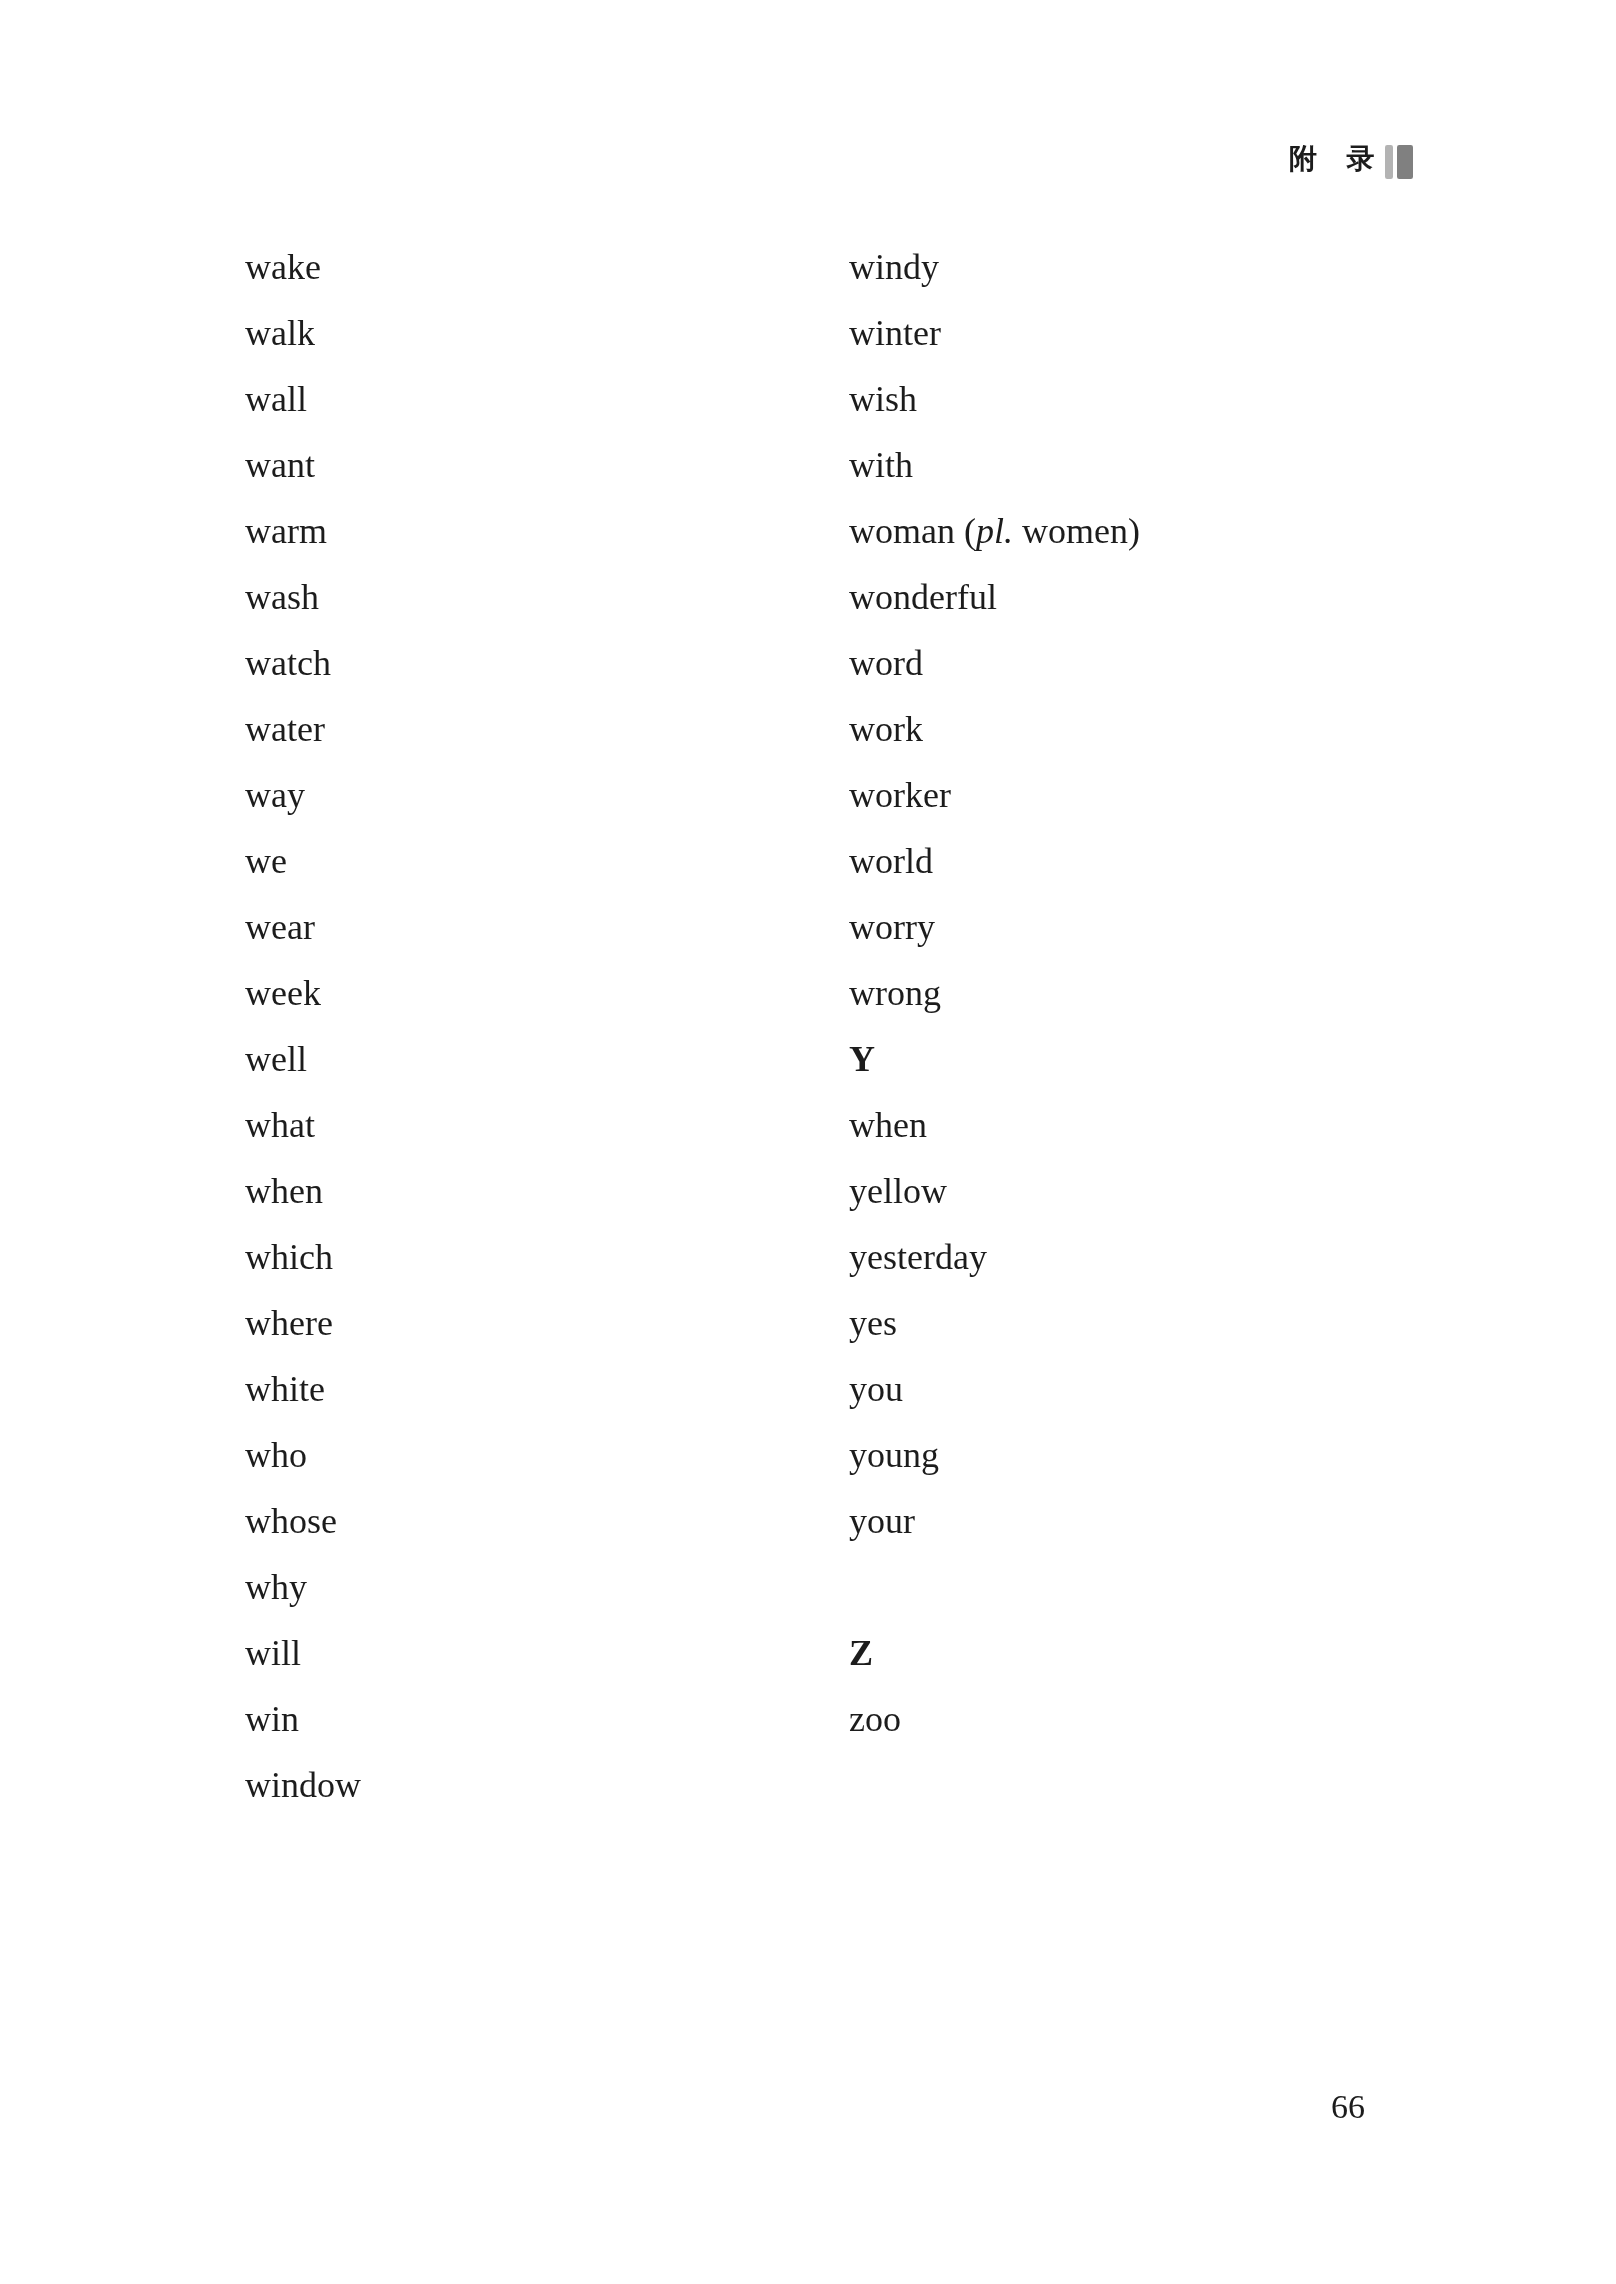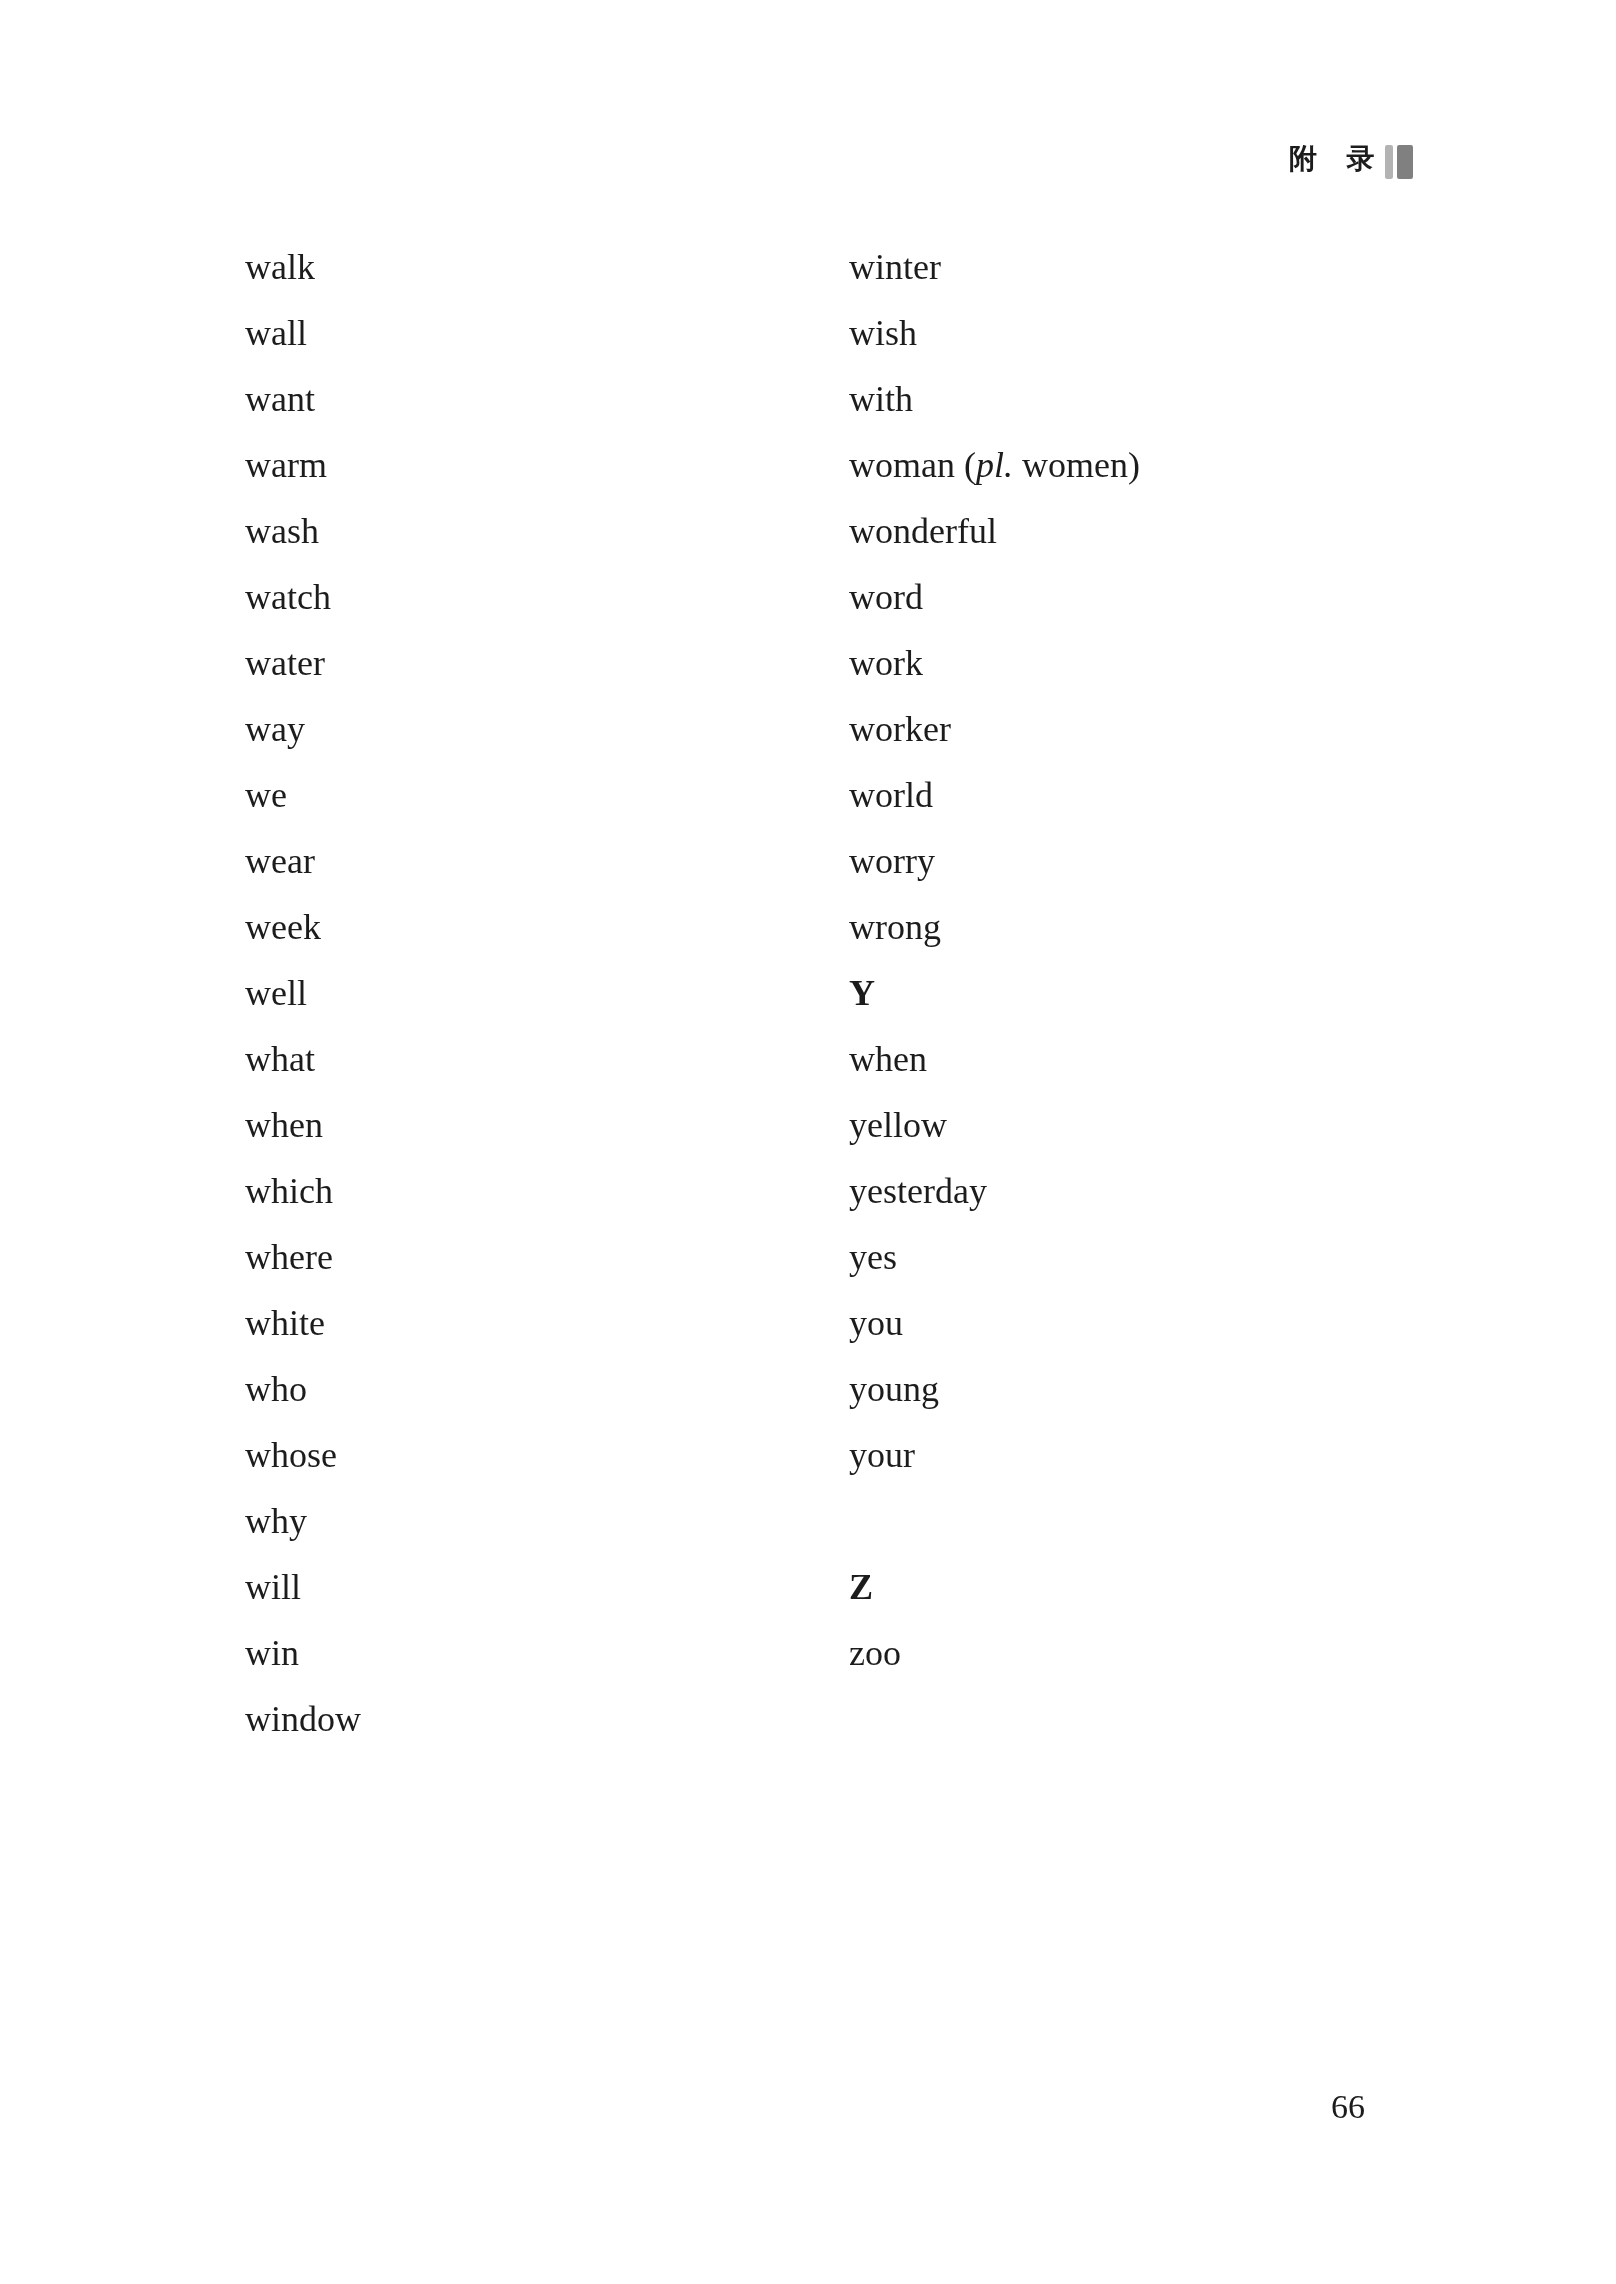--- a/index.html
+++ b/index.html
@@ -94,20 +94,24 @@
   <div class="header">
     <span class="header-title">附　录</span>
     <span class="header-bars">
       <span class="bar bar-light" style="background: rgb(179, 179, 179);"></span>
       <span class="bar bar-dark" style="background: rgb(128, 128, 128);"></span>
     </span>
   </div>
 
   <div class="word-rows">
       <div class="word-row">
+        <div class="cell left"><span>wake</span></div>
+        <div class="cell right"><span>windy</span></div>
+      </div>
+      <div class="word-row">
         <div class="cell left"><span>walk</span></div>
         <div class="cell right"><span>winter</span></div>
       </div>
       <div class="word-row">
         <div class="cell left"><span>wall</span></div>
         <div class="cell right"><span>wish</span></div>
       </div>
       <div class="word-row">
         <div class="cell left"><span>want</span></div>
         <div class="cell right"><span>with</span></div>

